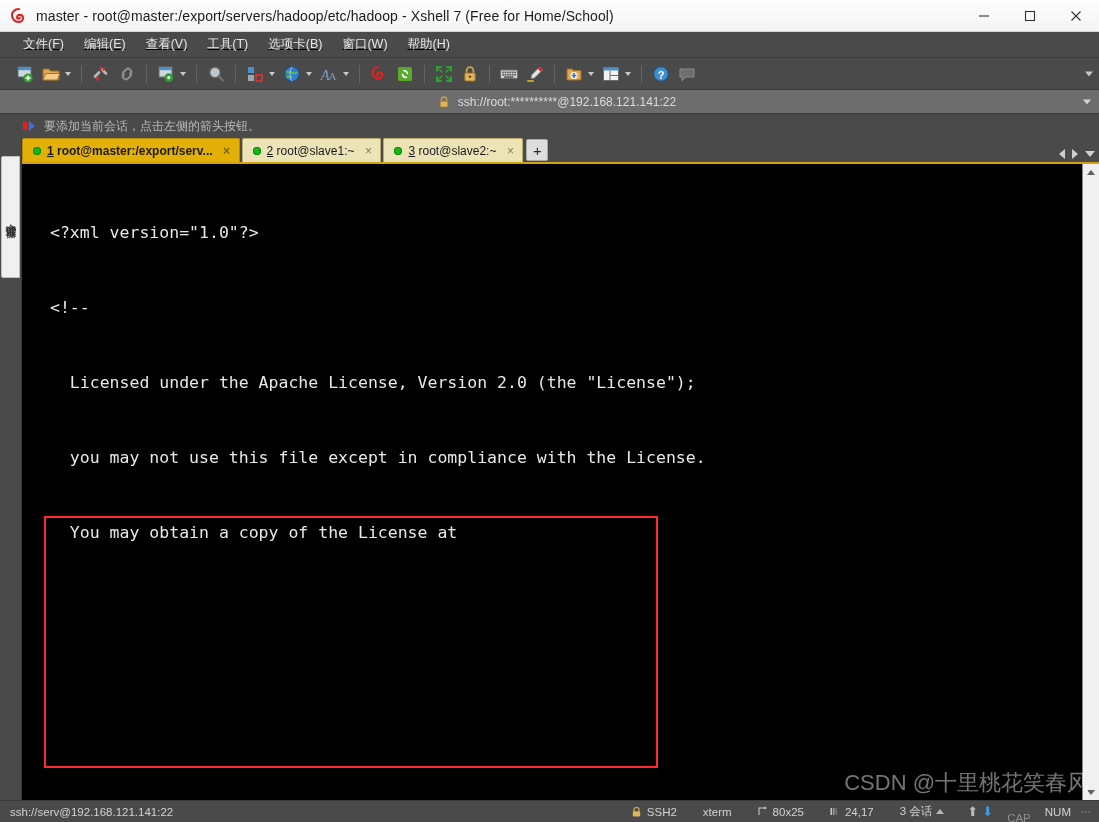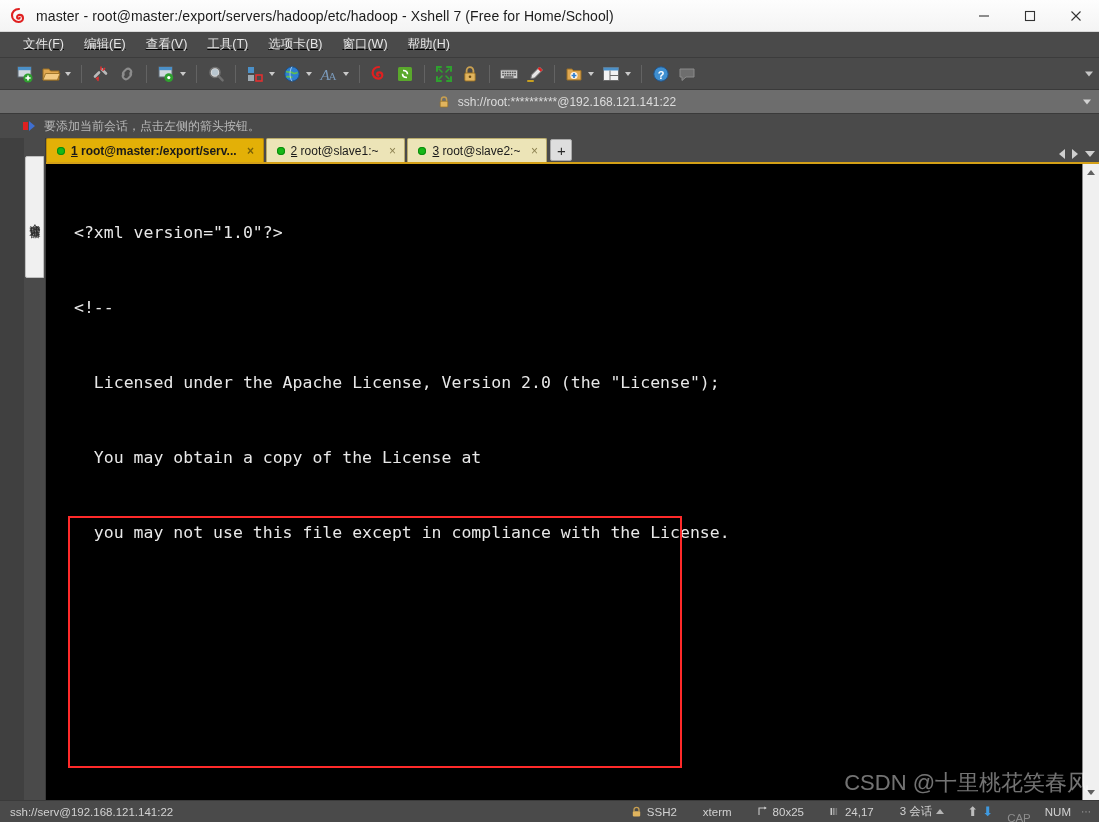--- a/index.html
+++ b/index.html
@@ -101,21 +101,20 @@
   .notice-ico { width:16px;height:14px;margin-right:6px;flex:0 0 auto; }
   .notice-text { color:#b9b9b9; font-size:12px; white-space:nowrap; }
 
   
   .mainarea {
     position:relative;
     width:100%;
     height: calc(822px - 32px - 26px - 32px - 24px - 24px - 22px);
     background:#404040;
     display:flex;
-    padding-left:24px;
   }
   
   .sessionstrip {
     width: 22px; background:#4a4a4a;
     flex:0 0 22px; position:relative;
     border-right:1px solid #3a3a3a;
   }
   .sess-tab {
     position:absolute; top:18px; left:1px;
     width:19px; height:122px;
@@ -587,22 +586,22 @@
         <span class="tnav down"></span>
       </div>
     </div>
 
     <div class="terminal-wrap">
       <div class="terminal">
         <div class="term-lines">
           <div class="ln">&lt;?xml version="1.0"?&gt;</div>
           <div class="ln">&lt;!--</div>
           <div class="ln">  Licensed under the Apache License, Version 2.0 (the "License");</div>
+          <div class="ln">  you may not use this file except in compliance with the License.</div>
           <div class="ln">  You may obtain a copy of the License at</div>
-          <div class="ln">  you may not use this file except in compliance with the License.</div>
           <div class="ln"></div>
           <div class="ln"></div>
           
           
           
           
           
           
           
           

